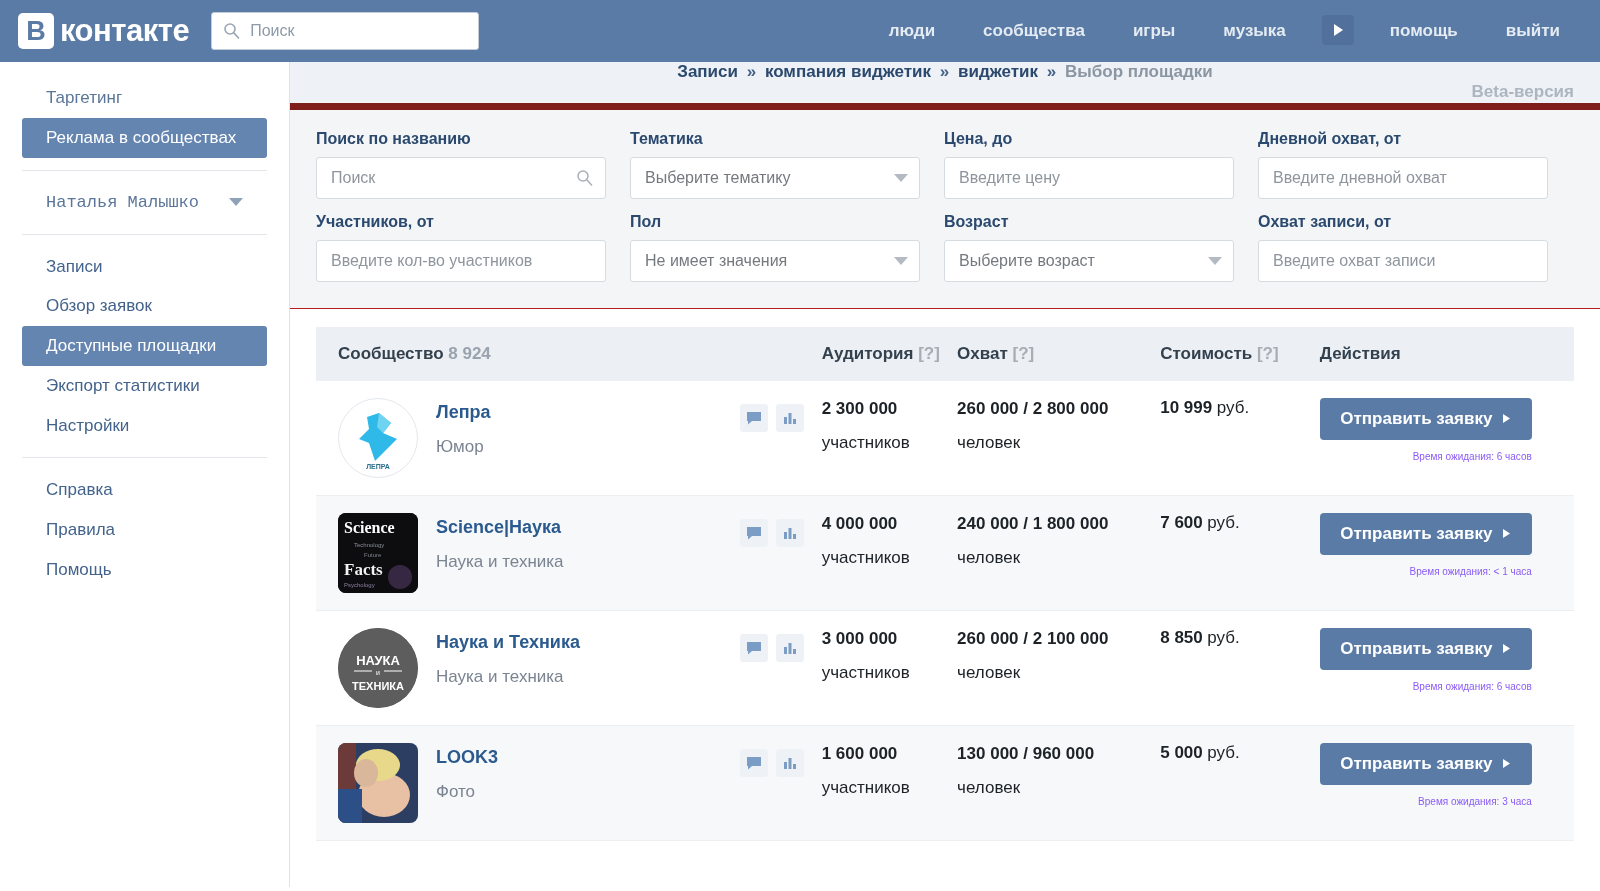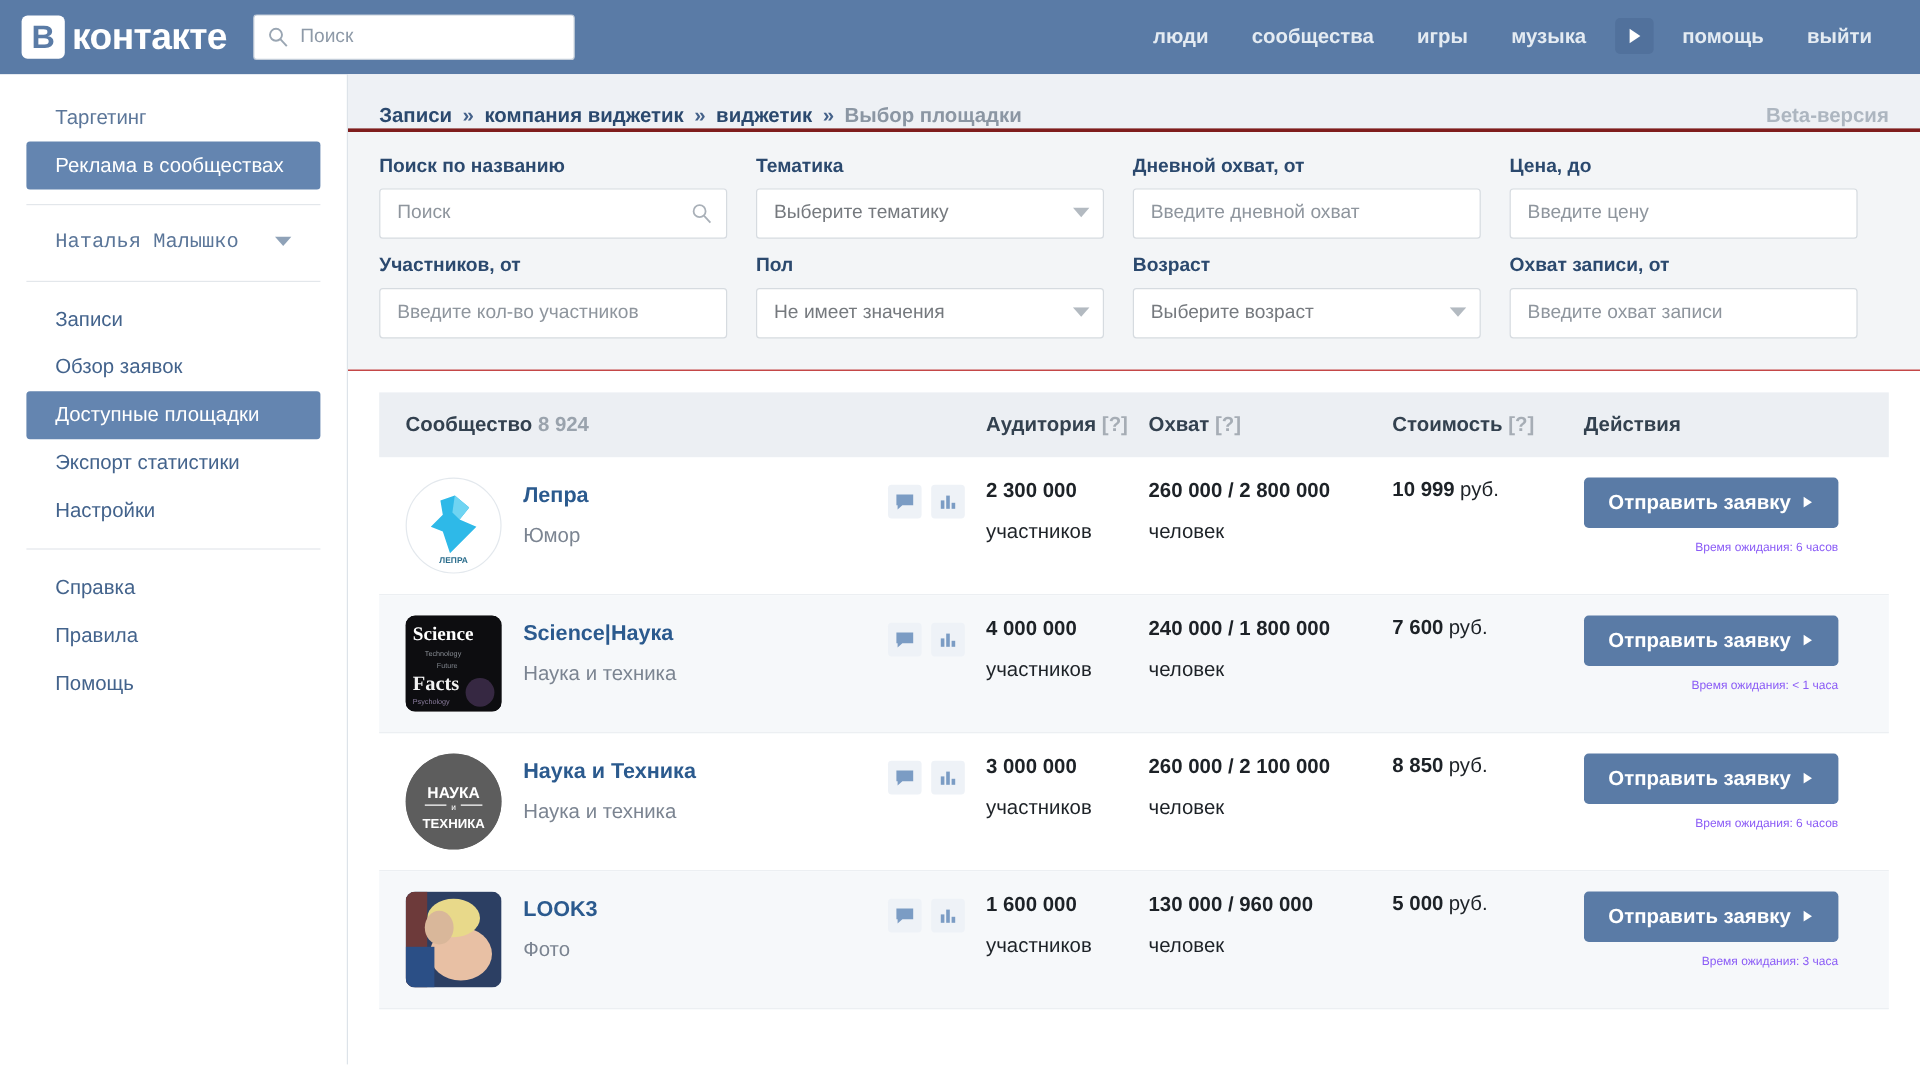--- a/index.html
+++ b/index.html
@@ -59,21 +59,21 @@
   #header-search-input::placeholder { color: #8e9aa8; }
   #header-search-icon {
     position: absolute; left: 12px; top: 10px;
     width: 18px; height: 18px;
     pointer-events: none;
   }
   #top-nav {
     margin-left: auto;
     display: flex; align-items: flex-start;
     padding-right: 22px;
-    gap: 0px;
+    gap: 12px;
   }
   .nav-link {
     color: #e4ebf2;
     font-size: 17px;
     font-weight: bold;
     text-decoration: none;
     padding: 6px 18px;
     white-space: nowrap;
   }
   #nav-play-btn {
@@ -131,23 +131,24 @@
   
   #main {
     position: absolute;
     top: 62px; left: 290px;
     width: 1310px; height: 829px;
     background: #fff;
   }
   #breadcrumb-bar {
     height: 48px;
     background: #eef1f5;
-    border-bottom: 3px solid #7f1d1d;
-    display: flex; align-items: flex-end;
+    border-bottom: 7px solid #7f1d1d;
+    display: flex; align-items: center;
     padding: 0 26px;
+    flex-direction: column;
   }
   #breadcrumb {
     font-size: 17px;
     font-weight: bold;
     color: #2b496e;
     white-space: nowrap;
   }
   #breadcrumb .crumb-link { color: #2b496e; text-decoration: none; cursor: pointer; }
   #breadcrumb .crumb-sep { color: #4c6party; color: #45628a; margin: 0 4px; }
   #breadcrumb .crumb-current { color: #8b96a3; font-weight: bold; }
@@ -415,30 +416,30 @@
           </div>
           <span class="input-icon-right">
             <svg width="14" height="9" viewBox="0 0 14 9" style="margin-top:4px">
                 <polygon points="0,0 14,0 7,8" fill="#b3bac1"></polygon>
               </svg>
           </span>
         </div>
       </div>
 
       <div class="filter-cell">
+        <span class="filter-label">Цена, до</span>
+        <div class="filter-input-wrap">
+          <input class="filter-input" type="text" placeholder="Введите цену" style="">
+        </div>
+      </div>
+
+      <div class="filter-cell">
         <span class="filter-label">Дневной охват, от</span>
         <div class="filter-input-wrap">
           <input class="filter-input" type="text" placeholder="Введите дневной охват" style="">
-        </div>
-      </div>
-
-      <div class="filter-cell">
-        <span class="filter-label">Цена, до</span>
-        <div class="filter-input-wrap">
-          <input class="filter-input" type="text" placeholder="Введите цену" style="">
         </div>
       </div>
     </div>
 
     <div class="filter-row">
 
       <div class="filter-cell">
         <span class="filter-label">Участников, от</span>
         <div class="filter-input-wrap">
           <input class="filter-input" type="text" placeholder="Введите кол-во участников" style="">

